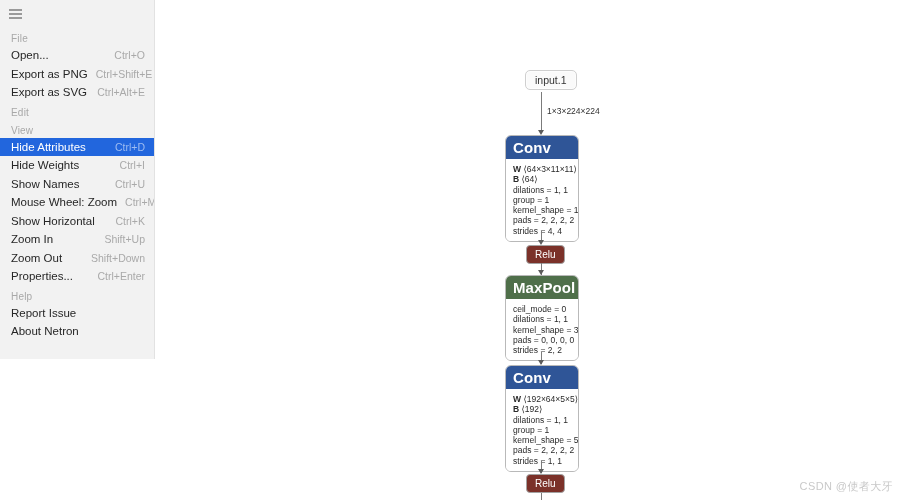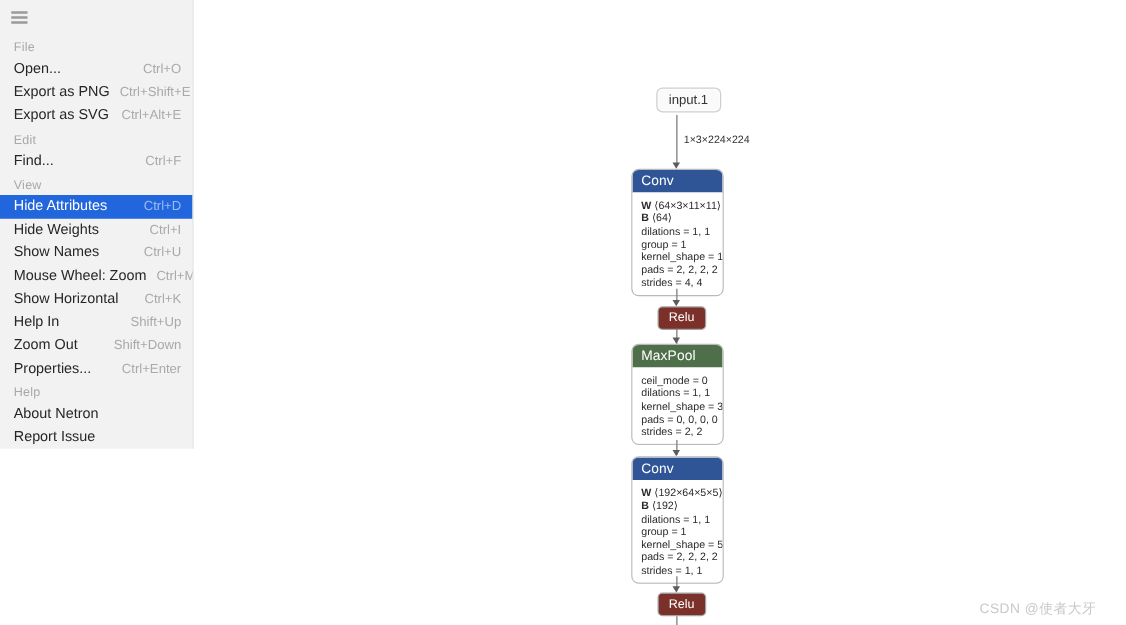--- a/index.html
+++ b/index.html
@@ -118,24 +118,24 @@
   }
   
   .op-node {
     border-radius: 6px;
     border: 1px solid #b9b9b9;
     background: #ffffff;
     overflow: hidden;
     width: 74px;
   }
   .op-header {
-    font-size: 11px;
+    font-size: 15px;
     color: #ffffff;
     padding: 3px 6px 3px 7px;
-    font-weight: 400;
+    font-weight: 700;
     letter-spacing: 0.1px;
   }
   .op-body {
     padding: 5px 6px 5px 7px;
     background: #ffffff;
   }
   .attr-row {
     font-size: 8.5px;
     line-height: 10.3px;
     color: #2a2a2a;
@@ -167,21 +167,21 @@
   .edge-label {
     position: absolute;
     font-size: 8.5px;
     color: #333333;
     white-space: nowrap;
   }
 
   
   #watermark {
     position: absolute;
-    right: 24px;
+    right: 8px;
     bottom: 6px;
     font-size: 11px;
     color: #c9c9c9;
     letter-spacing: 0.4px;
     user-select: none;
   }
 </style>
 </head>
 <body>
 
@@ -201,24 +201,20 @@
       </div>
       <div class="menu-item">
         <span class="label">Export as PNG</span>
         <span class="accel">Ctrl+Shift+E</span>
       </div>
       <div class="menu-item">
         <span class="label">Export as SVG</span>
         <span class="accel">Ctrl+Alt+E</span>
       </div>
       <div class="menu-section-title">Edit</div>
-      <div class="menu-item">
-        <span class="label">Find...</span>
-        <span class="accel">Ctrl+F</span>
-      </div>
       <div class="menu-section-title">View</div>
       <div class="menu-item selected">
         <span class="label">Hide Attributes</span>
         <span class="accel">Ctrl+D</span>
       </div>
       <div class="menu-item">
         <span class="label">Hide Weights</span>
         <span class="accel">Ctrl+I</span>
       </div>
       <div class="menu-item">
@@ -227,38 +223,38 @@
       </div>
       <div class="menu-item">
         <span class="label">Mouse Wheel: Zoom</span>
         <span class="accel">Ctrl+M</span>
       </div>
       <div class="menu-item">
         <span class="label">Show Horizontal</span>
         <span class="accel">Ctrl+K</span>
       </div>
       <div class="menu-item">
-        <span class="label">Help In</span>
+        <span class="label">Zoom In</span>
         <span class="accel">Shift+Up</span>
       </div>
       <div class="menu-item">
         <span class="label">Zoom Out</span>
         <span class="accel">Shift+Down</span>
       </div>
       <div class="menu-item">
         <span class="label">Properties...</span>
         <span class="accel">Ctrl+Enter</span>
       </div>
       <div class="menu-section-title">Help</div>
       <div class="menu-item">
+        <span class="label">Report Issue</span>
+        <span class="accel"></span>
+      </div>
+      <div class="menu-item">
         <span class="label">About Netron</span>
-        <span class="accel"></span>
-      </div>
-      <div class="menu-item">
-        <span class="label">Report Issue</span>
         <span class="accel"></span>
       </div>
     </div>
 </div>
 
 <div id="canvas">
   <div id="graph">
 
     <div class="node io-node" style="left:370px; top:70px;">
       <span>input.1</span>

